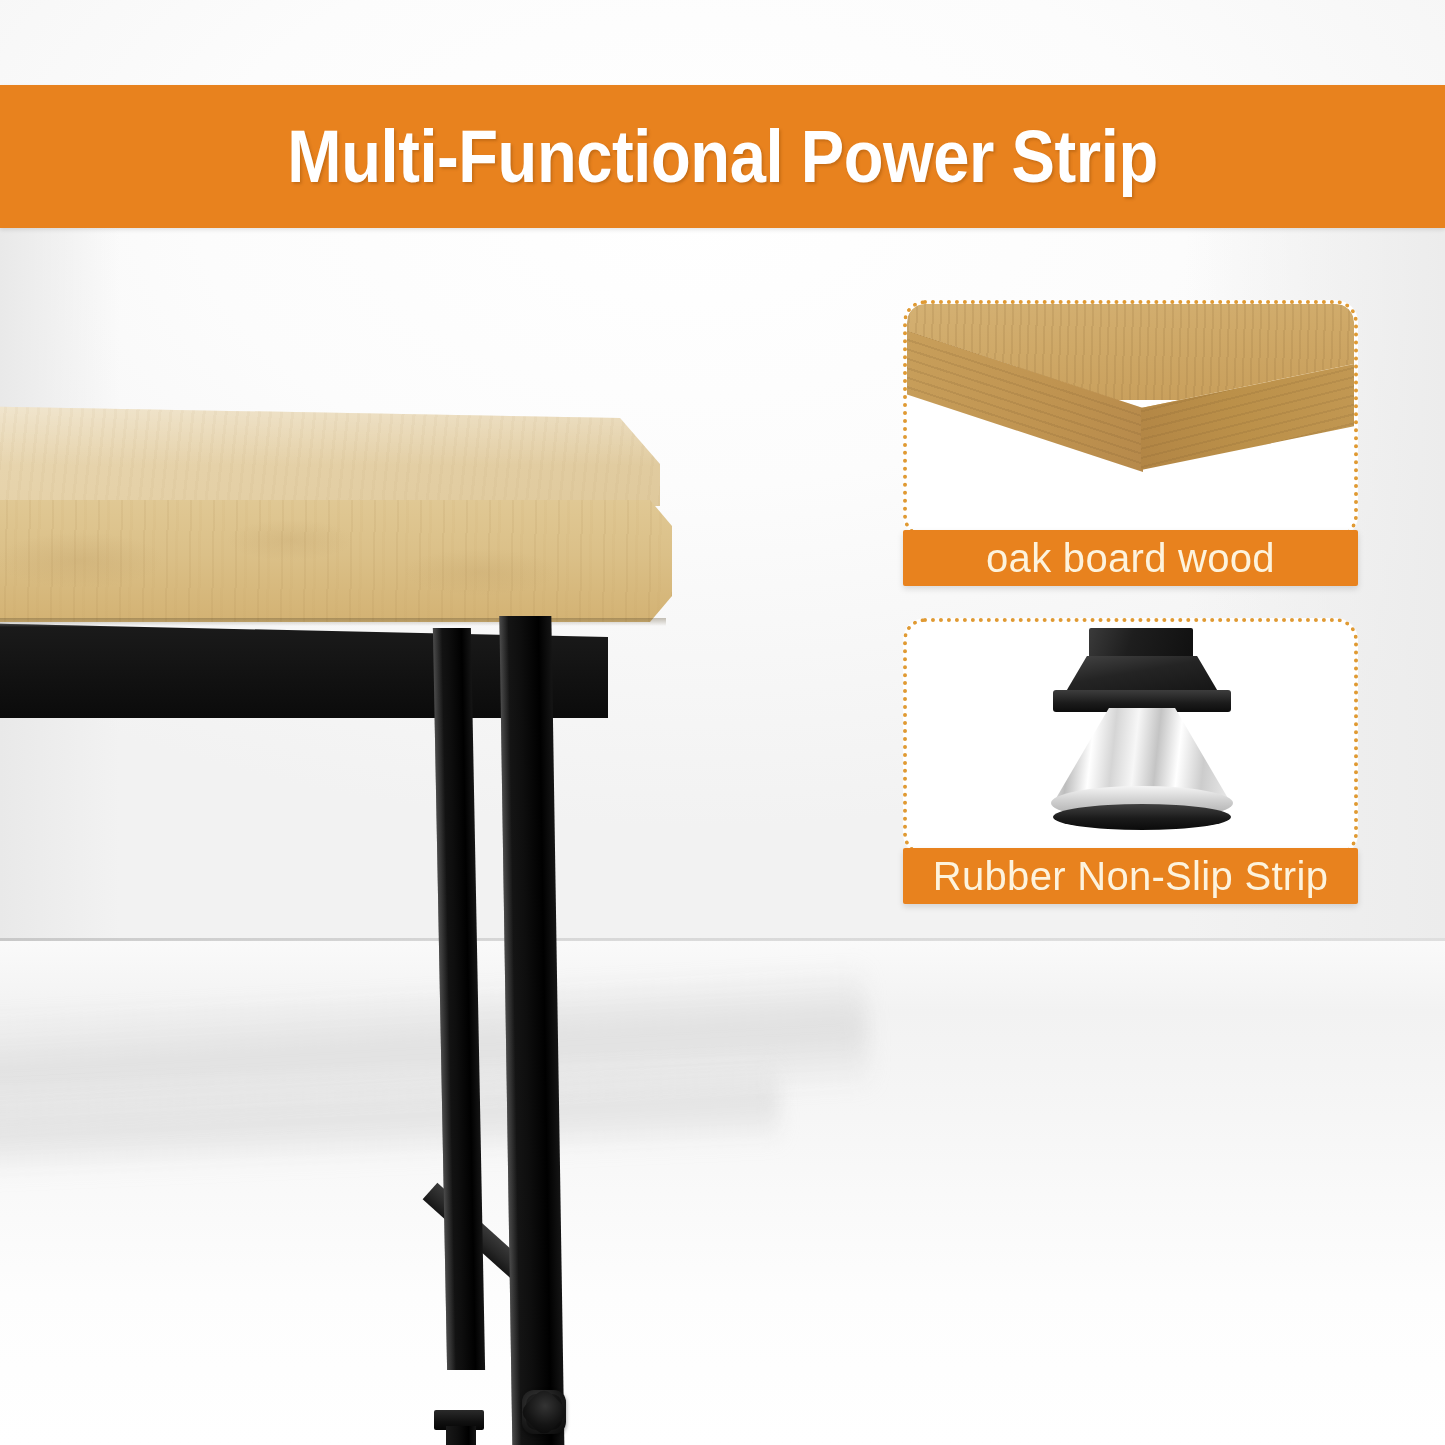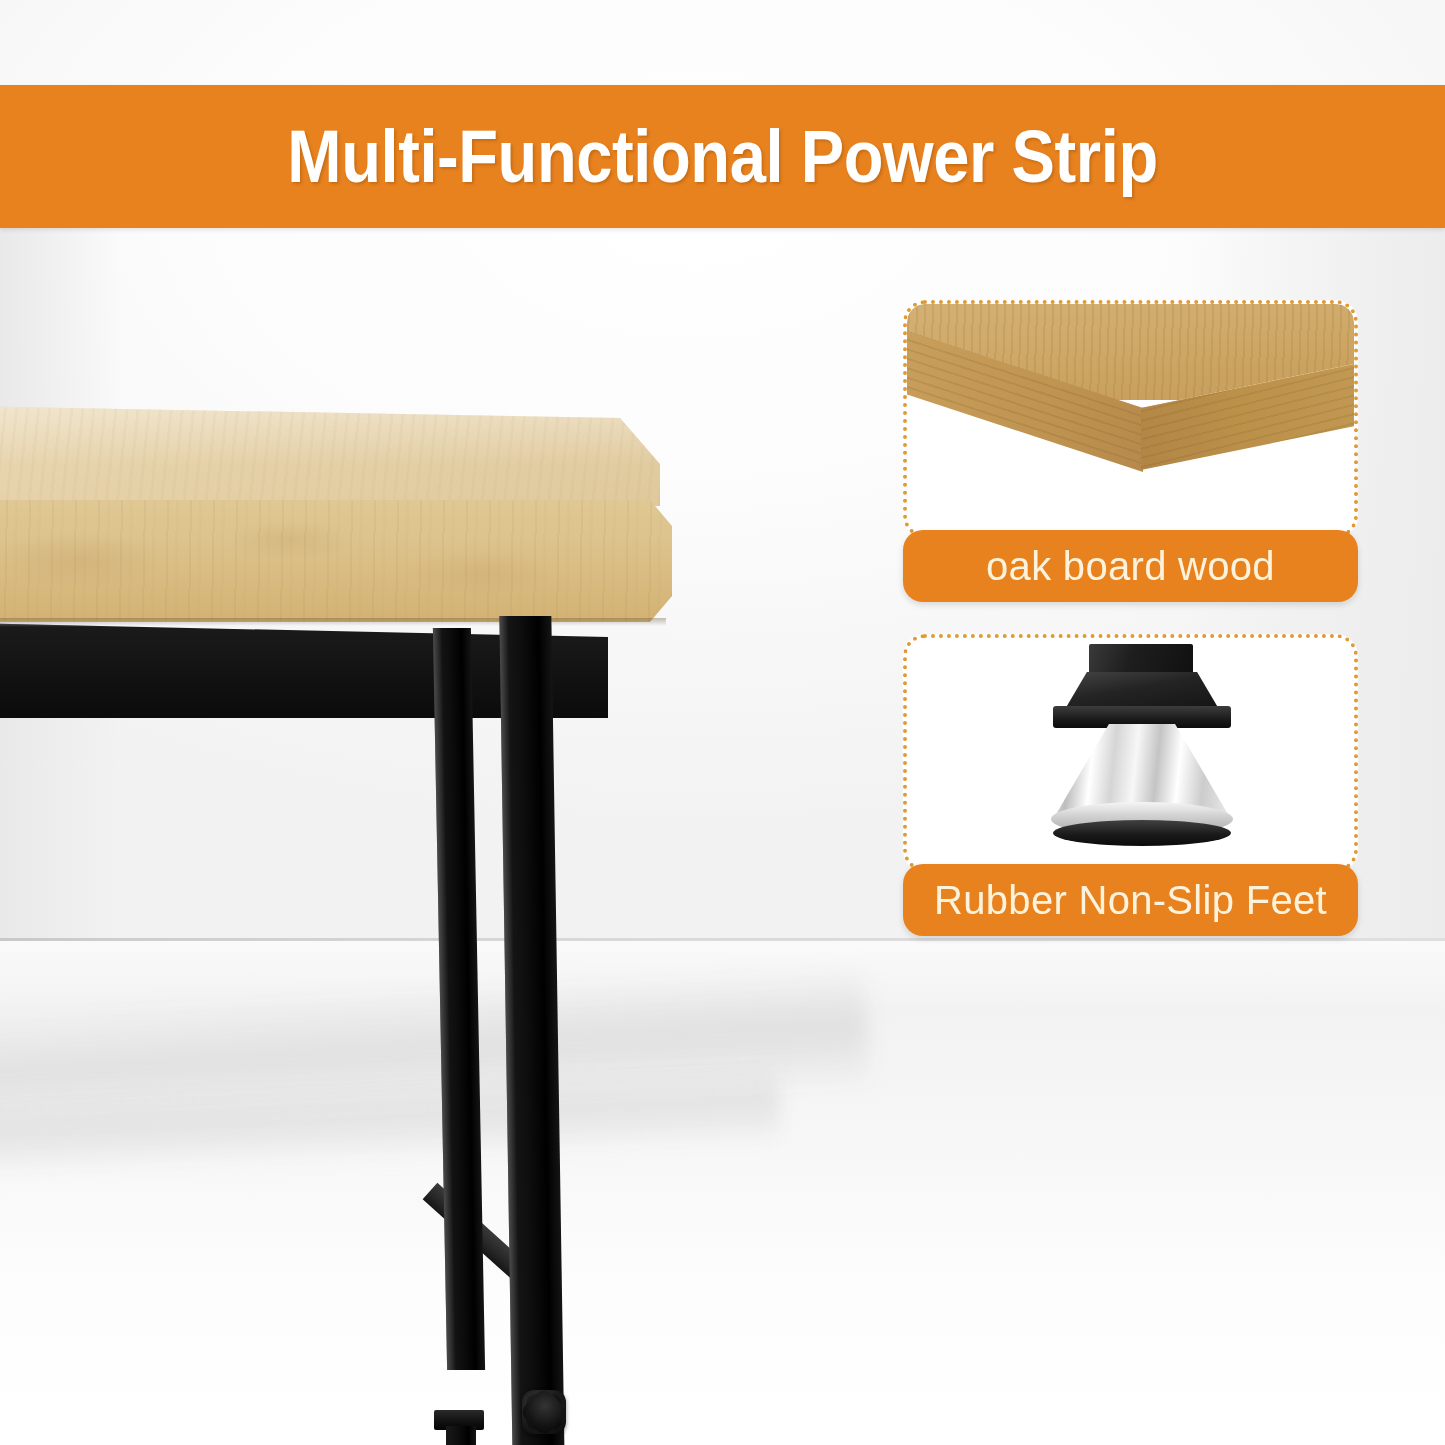--- a/index.html
+++ b/index.html
@@ -235,23 +235,23 @@
   }
   .card-photo {
     position: absolute;
     inset: 0;
     overflow: hidden;
     border-radius: 18px;
   }
   .card-label {
     position: relative;
     margin-top: -8px;
-    height: 72px;
+    height: 56px;
     background: #e8821e;
-    border-radius: 20px;
+    border-radius: 2px;
     display: flex;
     align-items: center;
     justify-content: center;
     box-shadow: 0 3px 6px rgba(0,0,0,.13);
     z-index: 3;
   }
   .card-label span {
     color: #fdf3dd;
     font-size: 40px;
     font-family: "Liberation Sans", sans-serif;
@@ -421,19 +421,19 @@
             <div class="lf-post"></div>
             <div class="lf-cap"></div>
             <div class="lf-cap-plate"></div>
             <div class="lf-cone"></div>
             <div class="lf-base"></div>
             <div class="lf-rubber"></div>
           </div>
         </div>
       </div>
       <div class="card-label">
-        <span>Rubber Non-Slip Feet</span>
+        <span>Rubber Non-Slip Strip</span>
       </div>
     </div>
 
   </div>
 
 </div>
 
 </body></html>

